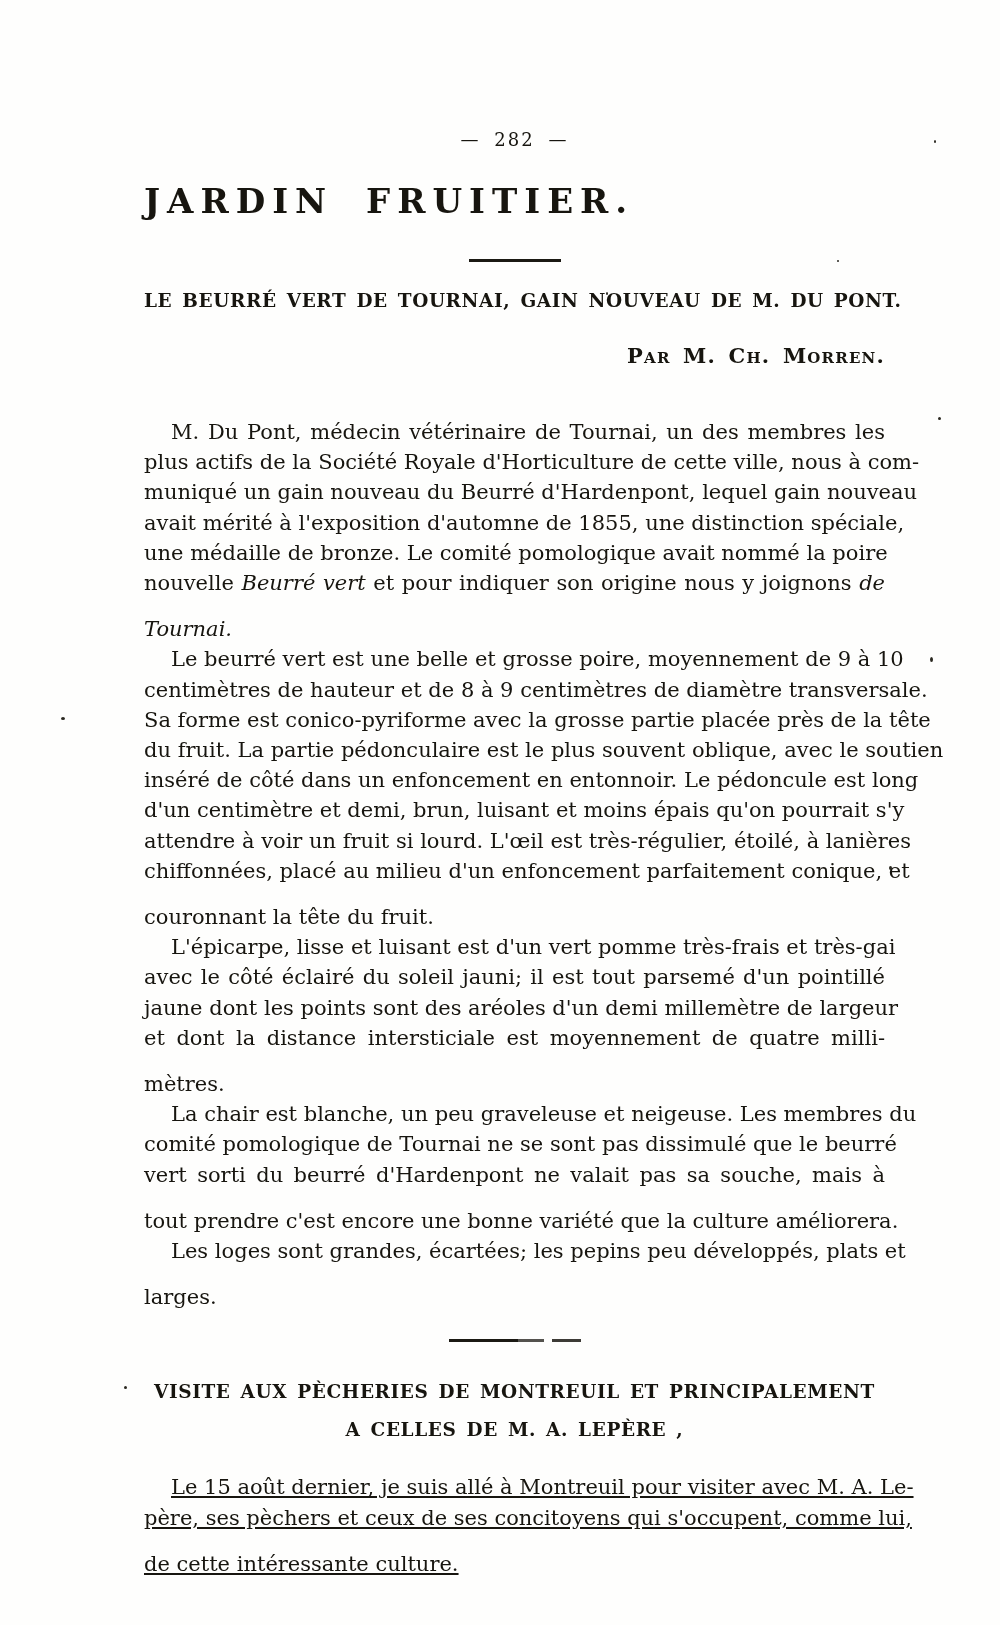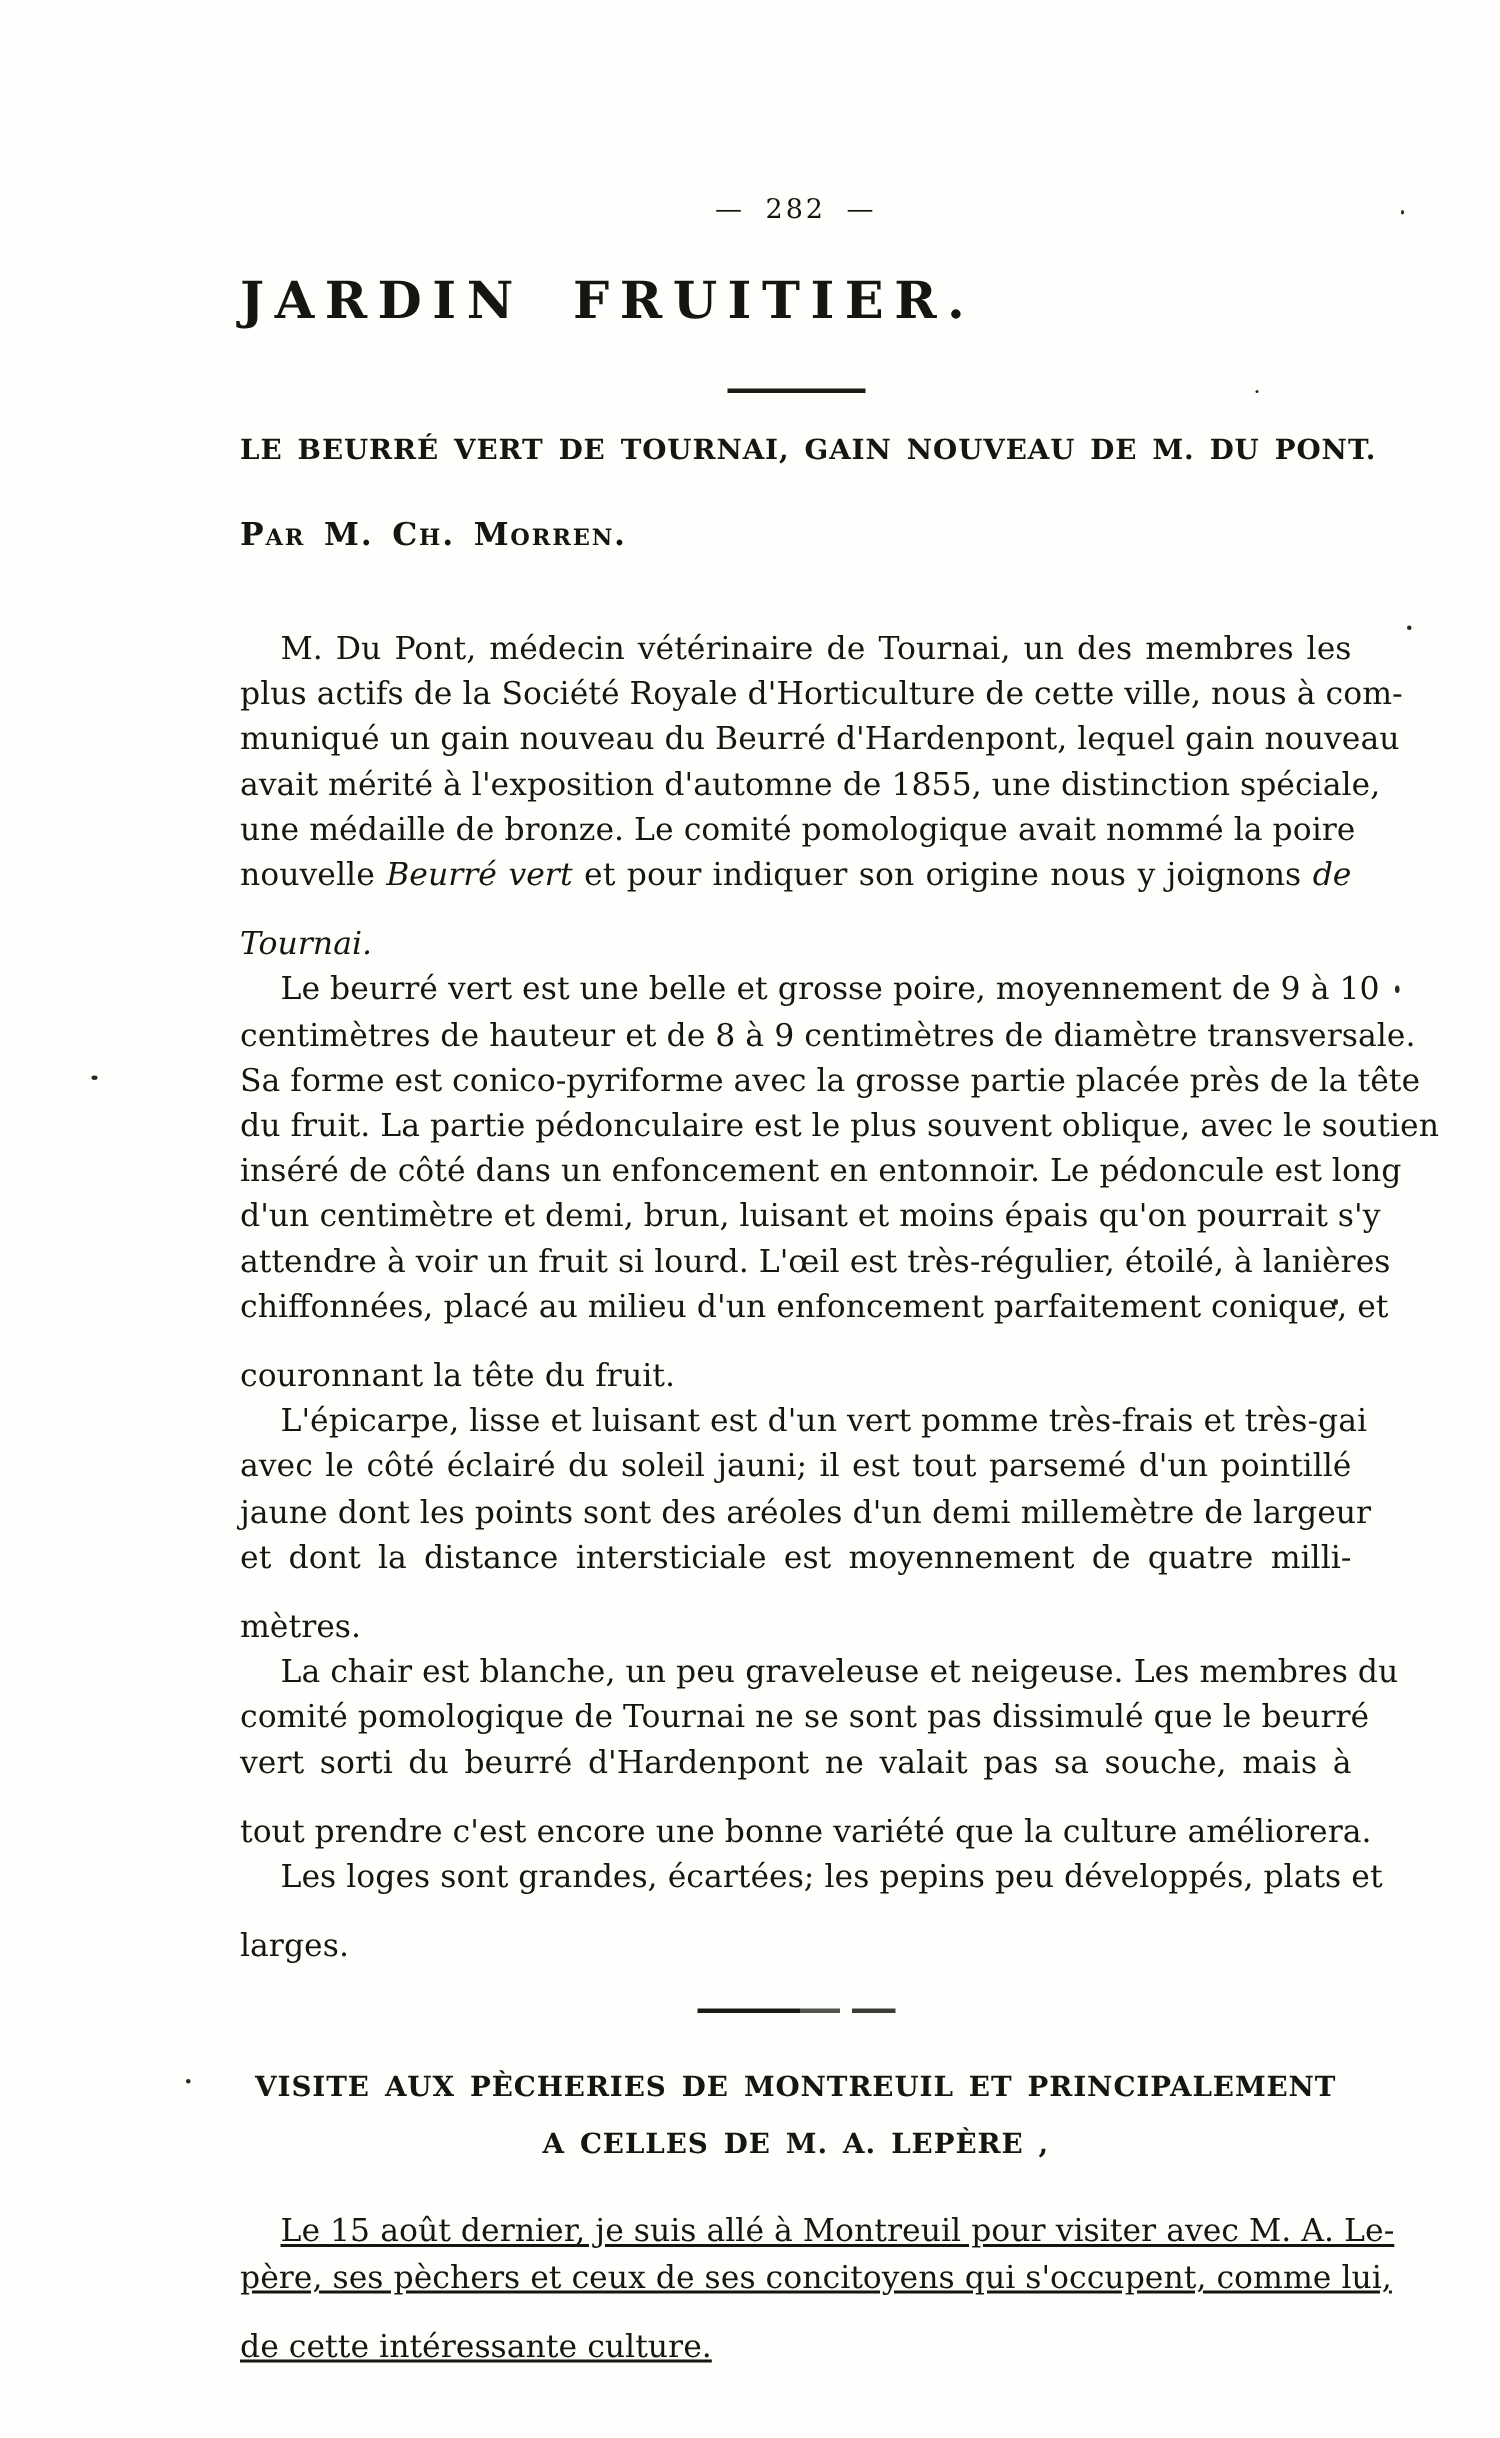--- a/index.html
+++ b/index.html
@@ -4,21 +4,21 @@
 <style>
   html,body { margin:0; padding:0; background:#ffffff; }
   .page {
     position:relative;
     width:1000px; height:1625px;
     background:#fefefd;
     overflow:hidden;
     font-family:"DejaVu Serif","Liberation Serif",serif;
     color:#17150f;
   }
-  .column { position:absolute; left:160px; top:129px; width:741px; }
+  .column { position:absolute; left:144px; top:129px; width:741px; }
 
   .page-number {
     text-align:center;
     font-size:18px;
     letter-spacing:2px;
     word-spacing:6px;
     line-height:22px;
   }
   .title {
     margin-top:28px;
@@ -43,21 +43,21 @@
     text-align:center;
     font-weight:bold;
     font-size:18.5px;
     letter-spacing:0.6px;
     word-spacing:3px;
     line-height:24px;
   }
   .heading-1 { margin-top:27px; white-space:nowrap; }
   .heading-2 { line-height:38px; }
   .byline {
-    text-align:left;
+    text-align:right;
     font-variant:small-caps;
     font-weight:bold;
     font-size:21px;
     letter-spacing:1.2px;
     word-spacing:4px;
     line-height:26px;
   }
   .byline-1 { margin-top:30px; }
   .byline-2 { margin-top:18px; }
   .paragraphs { font-size:21px; line-height:30.2px; }

